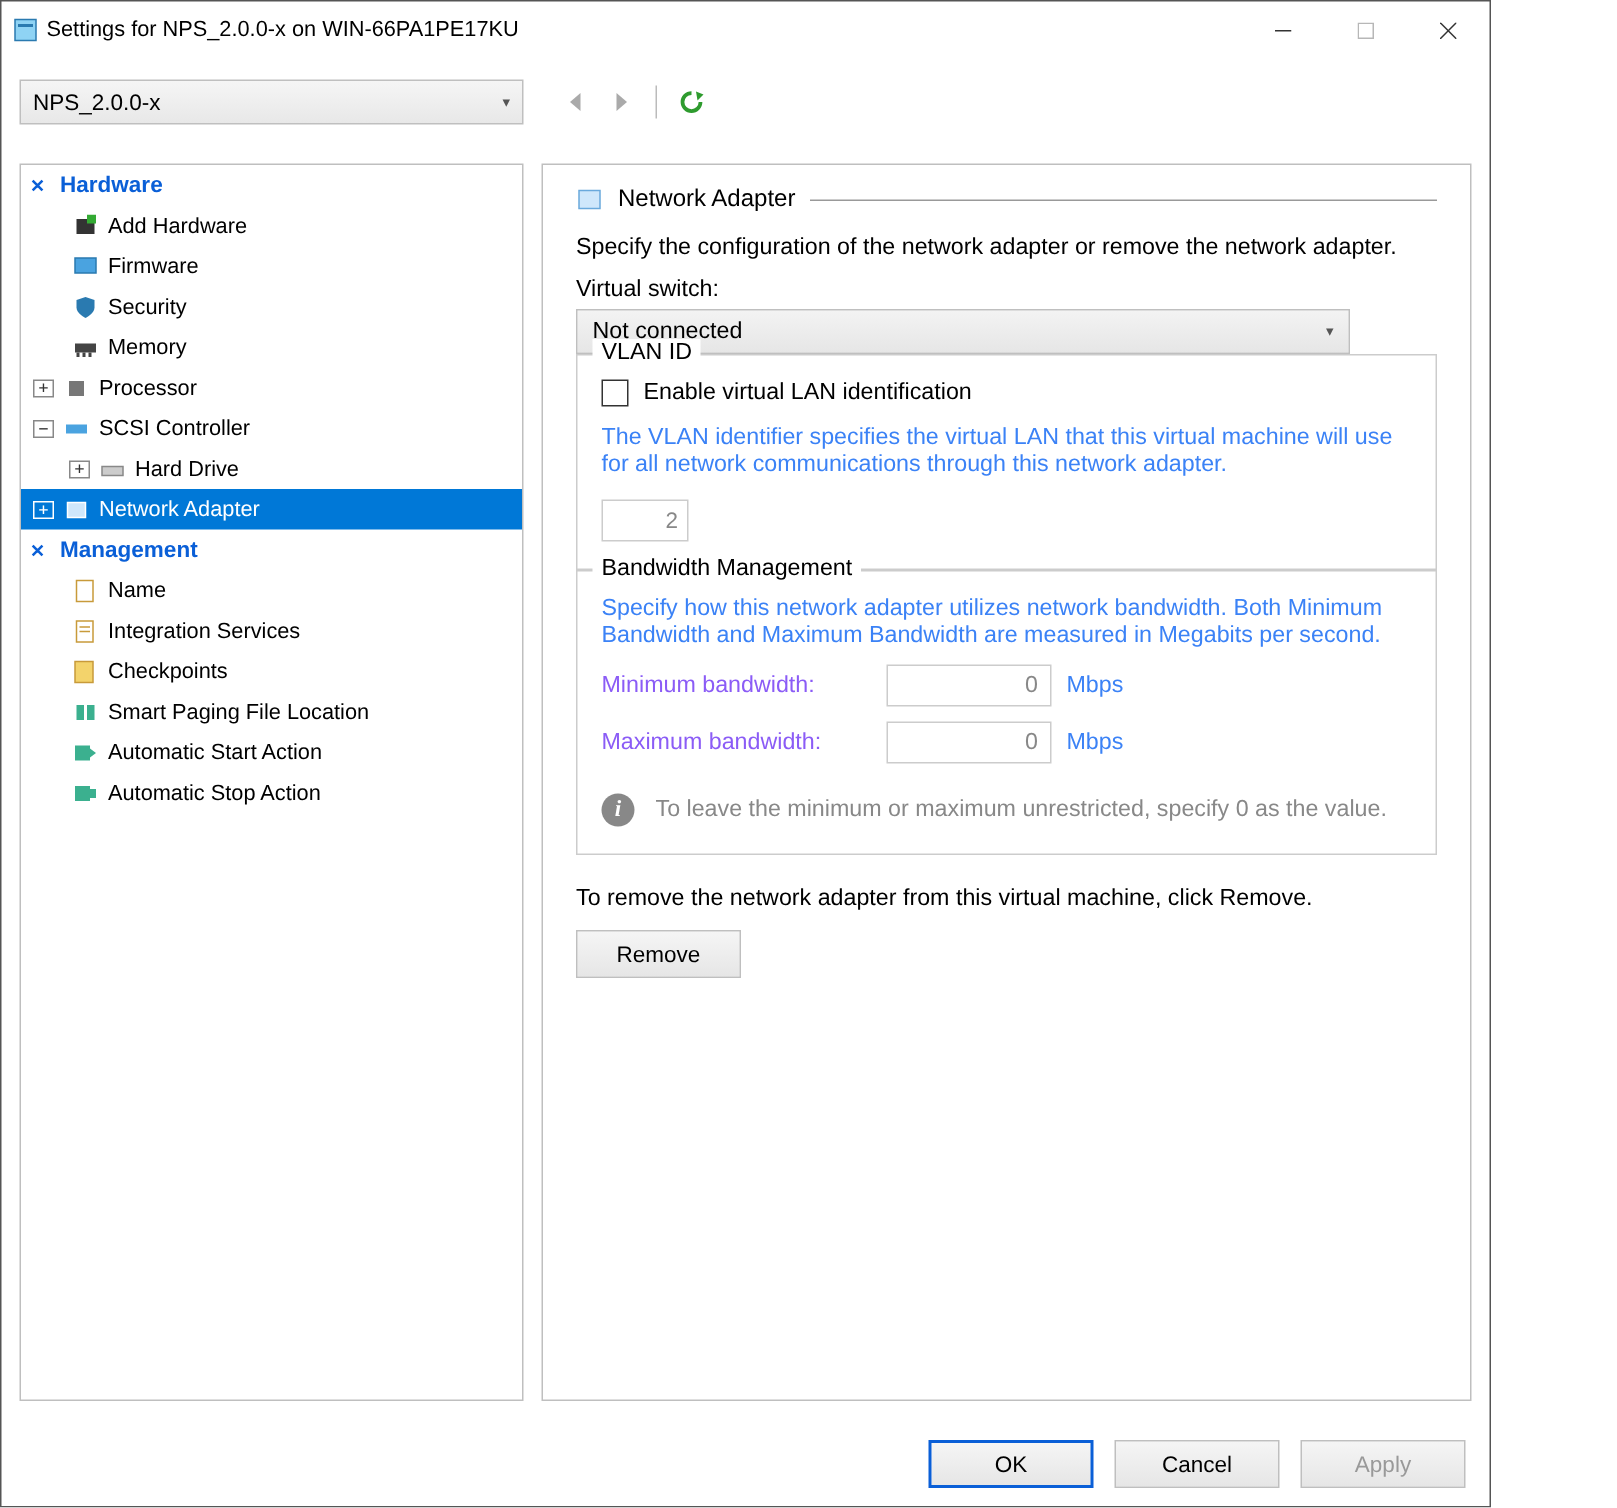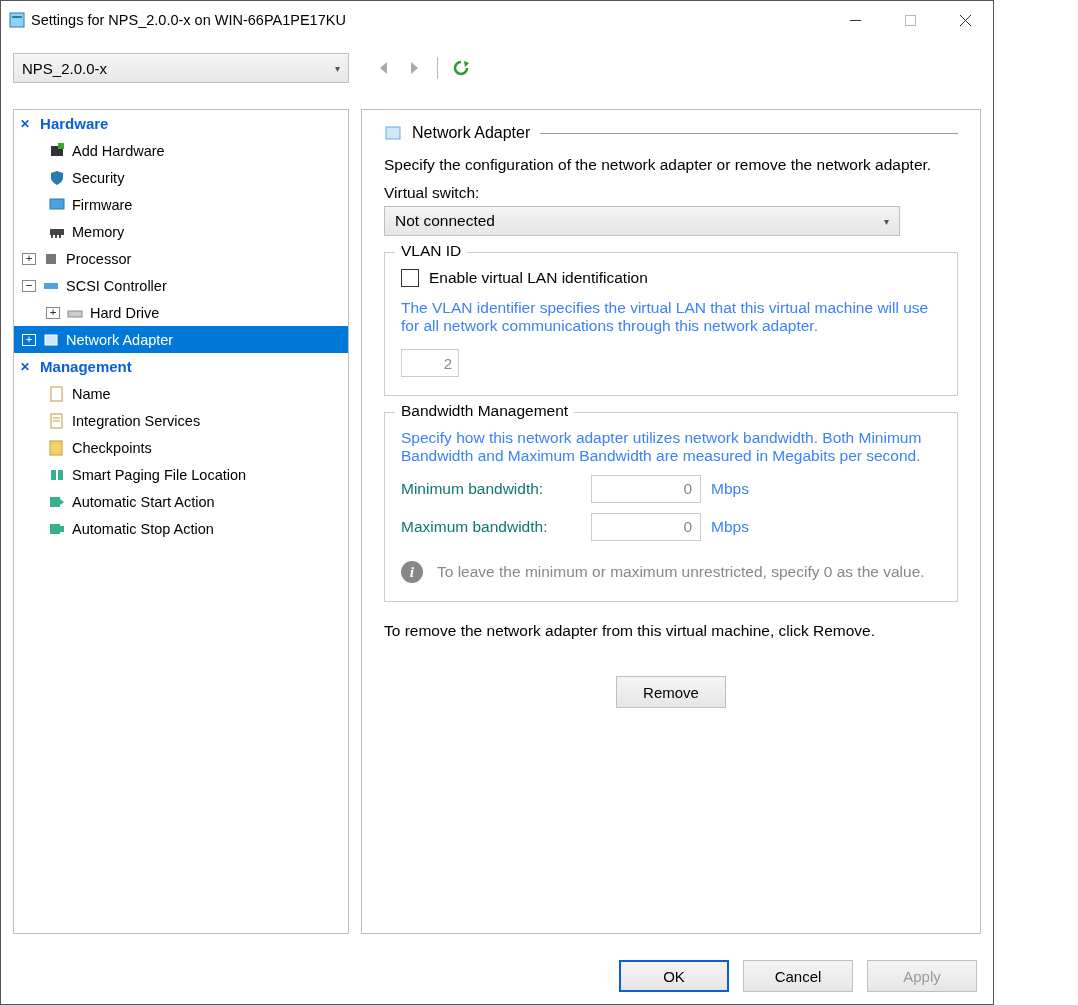--- a/index.html
+++ b/index.html
@@ -44,38 +44,38 @@
 
   
   .section-title-row { display:flex; align-items:center; gap:10px; margin-bottom:14px; }
   .rule-line { flex:1; height:1px; background:#999; }
   .field-label { margin: 0 0 4px 0; }
   .select-box {
     width: 516px; height: 30px; border:1px solid #bfbfbf; background: linear-gradient(#f3f3f3,#e6e6e6);
     display:flex; align-items:center; justify-content:space-between; padding:0 10px; font-size:15.5px;
   }
 
-  .group-box { border:1px solid #ccc; margin-top:16px; padding: 16px 16px 18px 16px; position:relative; }
+  .group-box { border:1px solid #ccc; margin-top:0; padding: 16px 16px 18px 16px; position:relative; }
   .group-box-legend { position:absolute; top:-11px; left:10px; background:#fff; padding:0 6px; font-size:15.5px; }
 
   .chk-row { display:flex; align-items:flex-start; gap:10px; margin-bottom:12px; }
   .chk { width:18px; height:18px; border:1px solid #333; }
   .disabled-text { color:#3b82f6; }
   .num-input {
     width: 58px; height: 28px; border:1px solid #ccc; background:#fff; text-align:right; padding-right:6px;
     display:inline-flex; align-items:center; justify-content:flex-end; color:#888; font-size:15px;
   }
   .bw-row { display:flex; align-items:center; gap:10px; margin-top:10px; }
-  .bw-label { width: 180px; color:#0f766e; }
+  .bw-label { width: 180px; color:#8b5cf6; }
   .bw-input { width:110px; height:28px; border:1px solid #ccc; text-align:right; padding-right:8px; color:#888; display:inline-flex; align-items:center; justify-content:flex-end; }
 
   .info-row { display:flex; align-items:center; gap:14px; margin-top:20px; color:#888; }
   .info-icon { width:22px; height:22px; border-radius:50%; background:#888; color:#fff; font-weight:bold; display:flex; align-items:center; justify-content:center; font-style:italic; font-family: Georgia, serif; }
 
-  .remove-row { display:flex; justify-content:center; margin-top:36px; }
+  .remove-row { display:flex; justify-content:flex-start; margin-top:12px; }
   .win-btn {
     min-width:110px; height:32px; border:1px solid #bfbfbf; background:linear-gradient(#f5f5f5,#e6e6e6);
     display:inline-flex; align-items:center; justify-content:center; font-size:15px; padding:0 18px;
   }
   .win-btn.primary { border:2px solid #0a5fd7; }
   .win-btn.disabled { color:#999; }
 
   
   .footer { display:flex; justify-content:flex-end; gap:14px; margin-top:10px; padding-right:4px; }
 
@@ -158,33 +158,33 @@
                 <rect x="2" y="3" width="12" height="10" fill="#333"></rect>
                 <rect x="9" y="0" width="6" height="6" fill="#3a3"></rect>
               </svg>
             </span>
           <span>Add Hardware</span>
         </div>
         <div class="tree-row">
           <span class="indent" style="width:22px"></span>
           <span class="tree-icon">
               <svg width="16" height="16">
+                <rect x="1" y="2" width="14" height="10" fill="#4aa3e0" stroke="#2a7ab0"></rect>
+              </svg>
+            </span>
+          <span>Firmware</span>
+        </div>
+        <div class="tree-row">
+          <span class="indent" style="width:22px"></span>
+          <span class="tree-icon">
+              <svg width="16" height="16">
                 <path d="M8 1 L14 3 V8 C14 12 8 15 8 15 C8 15 2 12 2 8 V3 Z" fill="#2a7ab0"></path>
               </svg>
             </span>
           <span>Security</span>
-        </div>
-        <div class="tree-row">
-          <span class="indent" style="width:22px"></span>
-          <span class="tree-icon">
-              <svg width="16" height="16">
-                <rect x="1" y="2" width="14" height="10" fill="#4aa3e0" stroke="#2a7ab0"></rect>
-              </svg>
-            </span>
-          <span>Firmware</span>
         </div>
         <div class="tree-row">
           <span class="indent" style="width:22px"></span>
           <span class="tree-icon">
               <svg width="16" height="16">
                 <rect x="1" y="5" width="14" height="6" fill="#444"></rect>
                 <rect x="2" y="11" width="2" height="3" fill="#444"></rect>
                 <rect x="6" y="11" width="2" height="3" fill="#444"></rect>
                 <rect x="10" y="11" width="2" height="3" fill="#444"></rect>
               </svg>

